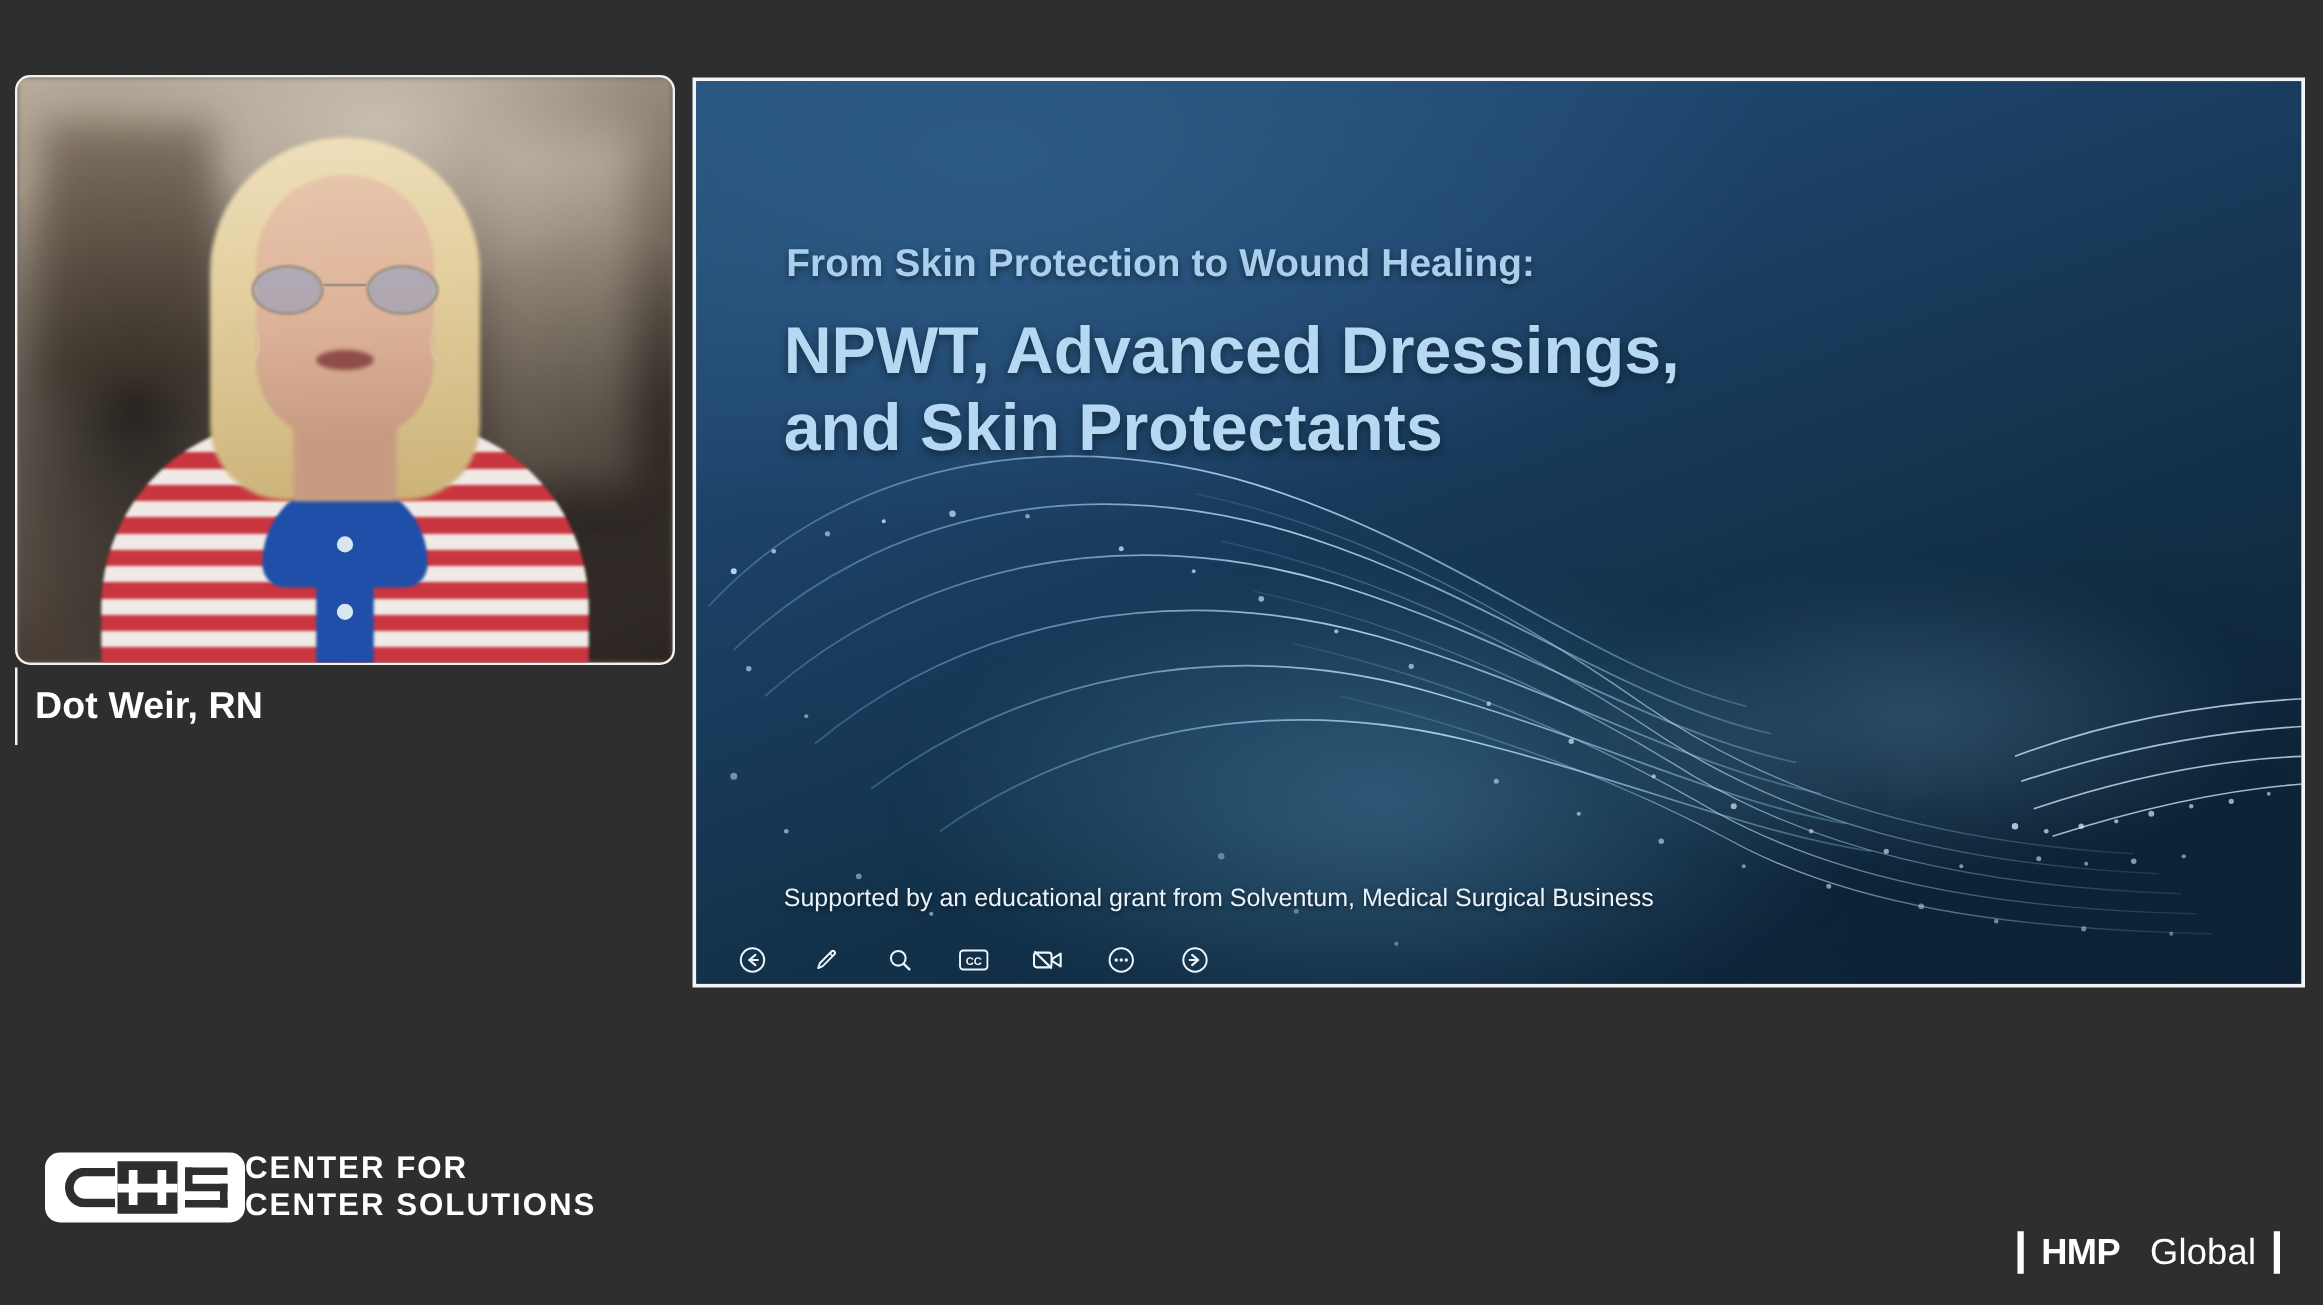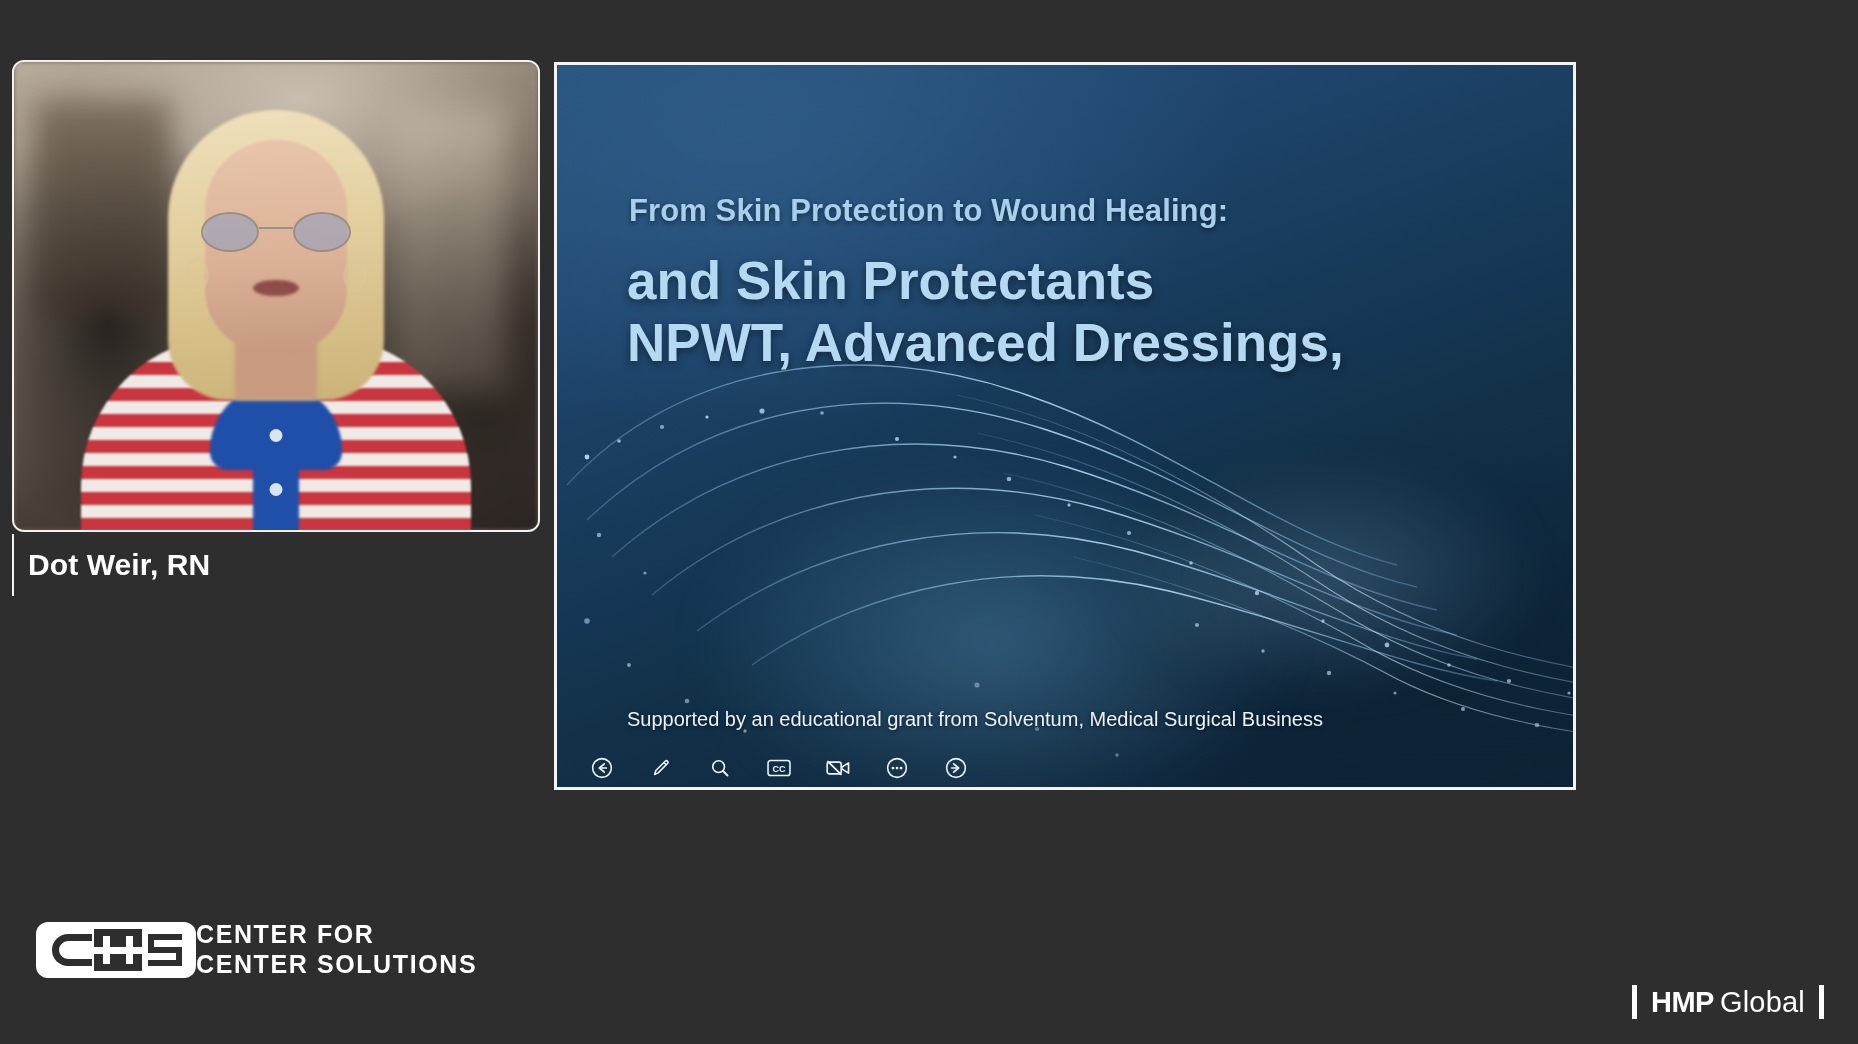--- a/index.html
+++ b/index.html
@@ -116,21 +116,21 @@
     border-left:2px solid #f2f2f2;
     display:flex; align-items:center;
   }
   #name-bar .name {
     color:#ffffff; font-size:30px; font-weight:bold;
     letter-spacing:.1px; padding-left:14px;text-align:center;
   }
 
   
   #slide-frame {
-    position:absolute; left:554px; top:62px; width:1022px; height:728px;
+    position:absolute; left:554px; top:62px; width:1290px; height:728px;
     border:3px solid #f4f4f4; background:#13324f; overflow:hidden;
   }
   .slide-bg {
     position:absolute; inset:0;
     background:
       radial-gradient(ellipse 70% 60% at 18% 8%, #2d5a85 0%, rgba(45,90,133,0) 70%),
       radial-gradient(ellipse 60% 50% at 85% 85%, #0c2235 0%, rgba(12,34,53,0) 70%),
       linear-gradient(160deg,#27547e 0%, #1d4268 30%, #123149 62%, #0c2135 100%);
   }
   .wave-layer { position:absolute; inset:0; }
@@ -218,21 +218,21 @@
 
   
   #hmp-logo {
     position:absolute; right:34px; top:985px;
     display:flex; align-items:center; gap:14px;
     color:#ffffff;
   }
   .hmp-bar { width:5px; height:34px; background:#ffffff; }
   .hmp-text { font-size:29px; letter-spacing:.2px; display:flex; align-items:flex-end; }
   .hmp-text .hmp { font-weight:bold; letter-spacing:-.5px; }
-  .hmp-text .global { font-weight:400; margin-left:6px; }
+  .hmp-text .global { font-weight:400; margin-left:24px; }
 </style>
 </head>
 <body>
 
 <div id="stage">
 
   <div id="webcam-panel">
     <div class="cam-bg"></div>
     <div class="cam-bg2"></div>
     <div class="cam-bg3"></div>
@@ -352,22 +352,22 @@
           <circle cx="420" cy="620" r="2.6" opacity=".4"></circle>
           <circle cx="480" cy="664" r="2" opacity=".4"></circle>
           <circle cx="560" cy="690" r="1.7" opacity=".4"></circle>
         </g>
       </svg>
     </div>
 
     <div class="subtitle">From Skin Protection to Wound Healing:</div>
 
     <div class="maintitle">
+      <div>NPWT, Advanced Dressings,</div>
       <div>and Skin Protectants</div>
-      <div>NPWT, Advanced Dressings,</div>
     </div>
 
     <div class="grant">Supported by an educational grant from Solventum, Medical Surgical Business</div>
 
     <div id="slide-toolbar">
 
       <div class="tb-btn">
         <svg width="22" height="22" viewBox="0 0 24 24">
           <circle cx="12" cy="12" r="10.2" fill="none" stroke="#eef5fb" stroke-width="1.7"></circle>
           <path d="M14.5 7.5 L9.2 12 L14.5 16.5" fill="none" stroke="#eef5fb" stroke-width="1.9" stroke-linecap="round" stroke-linejoin="round"></path>

